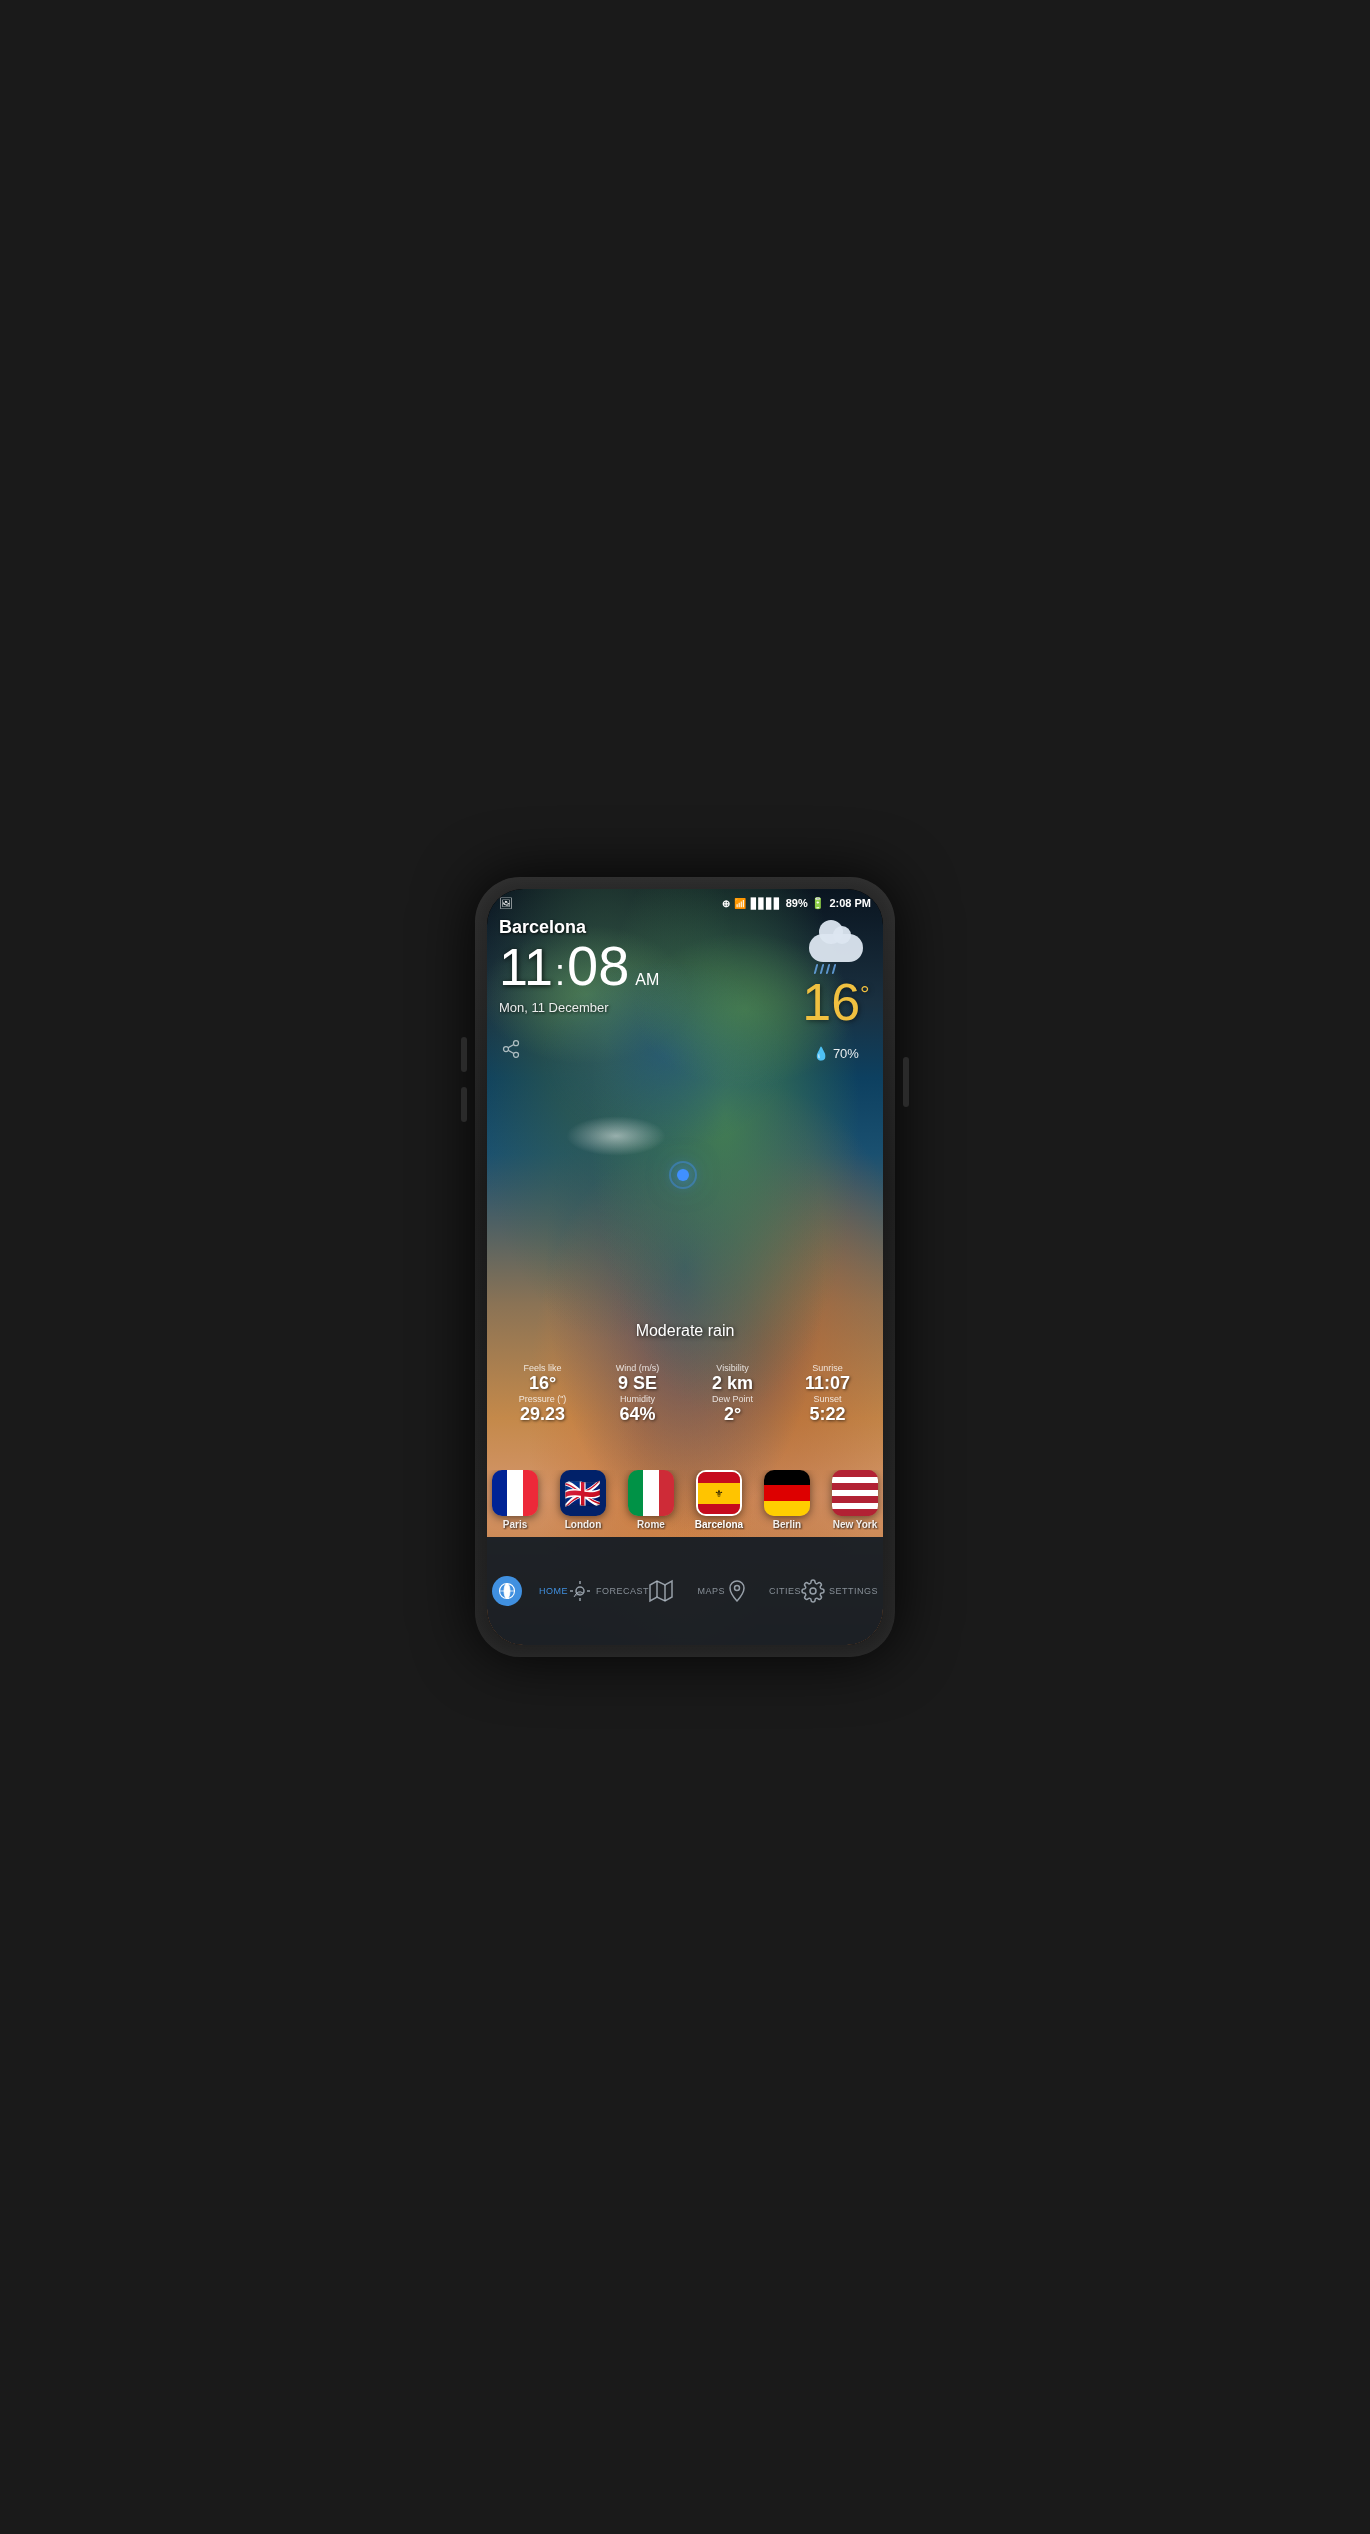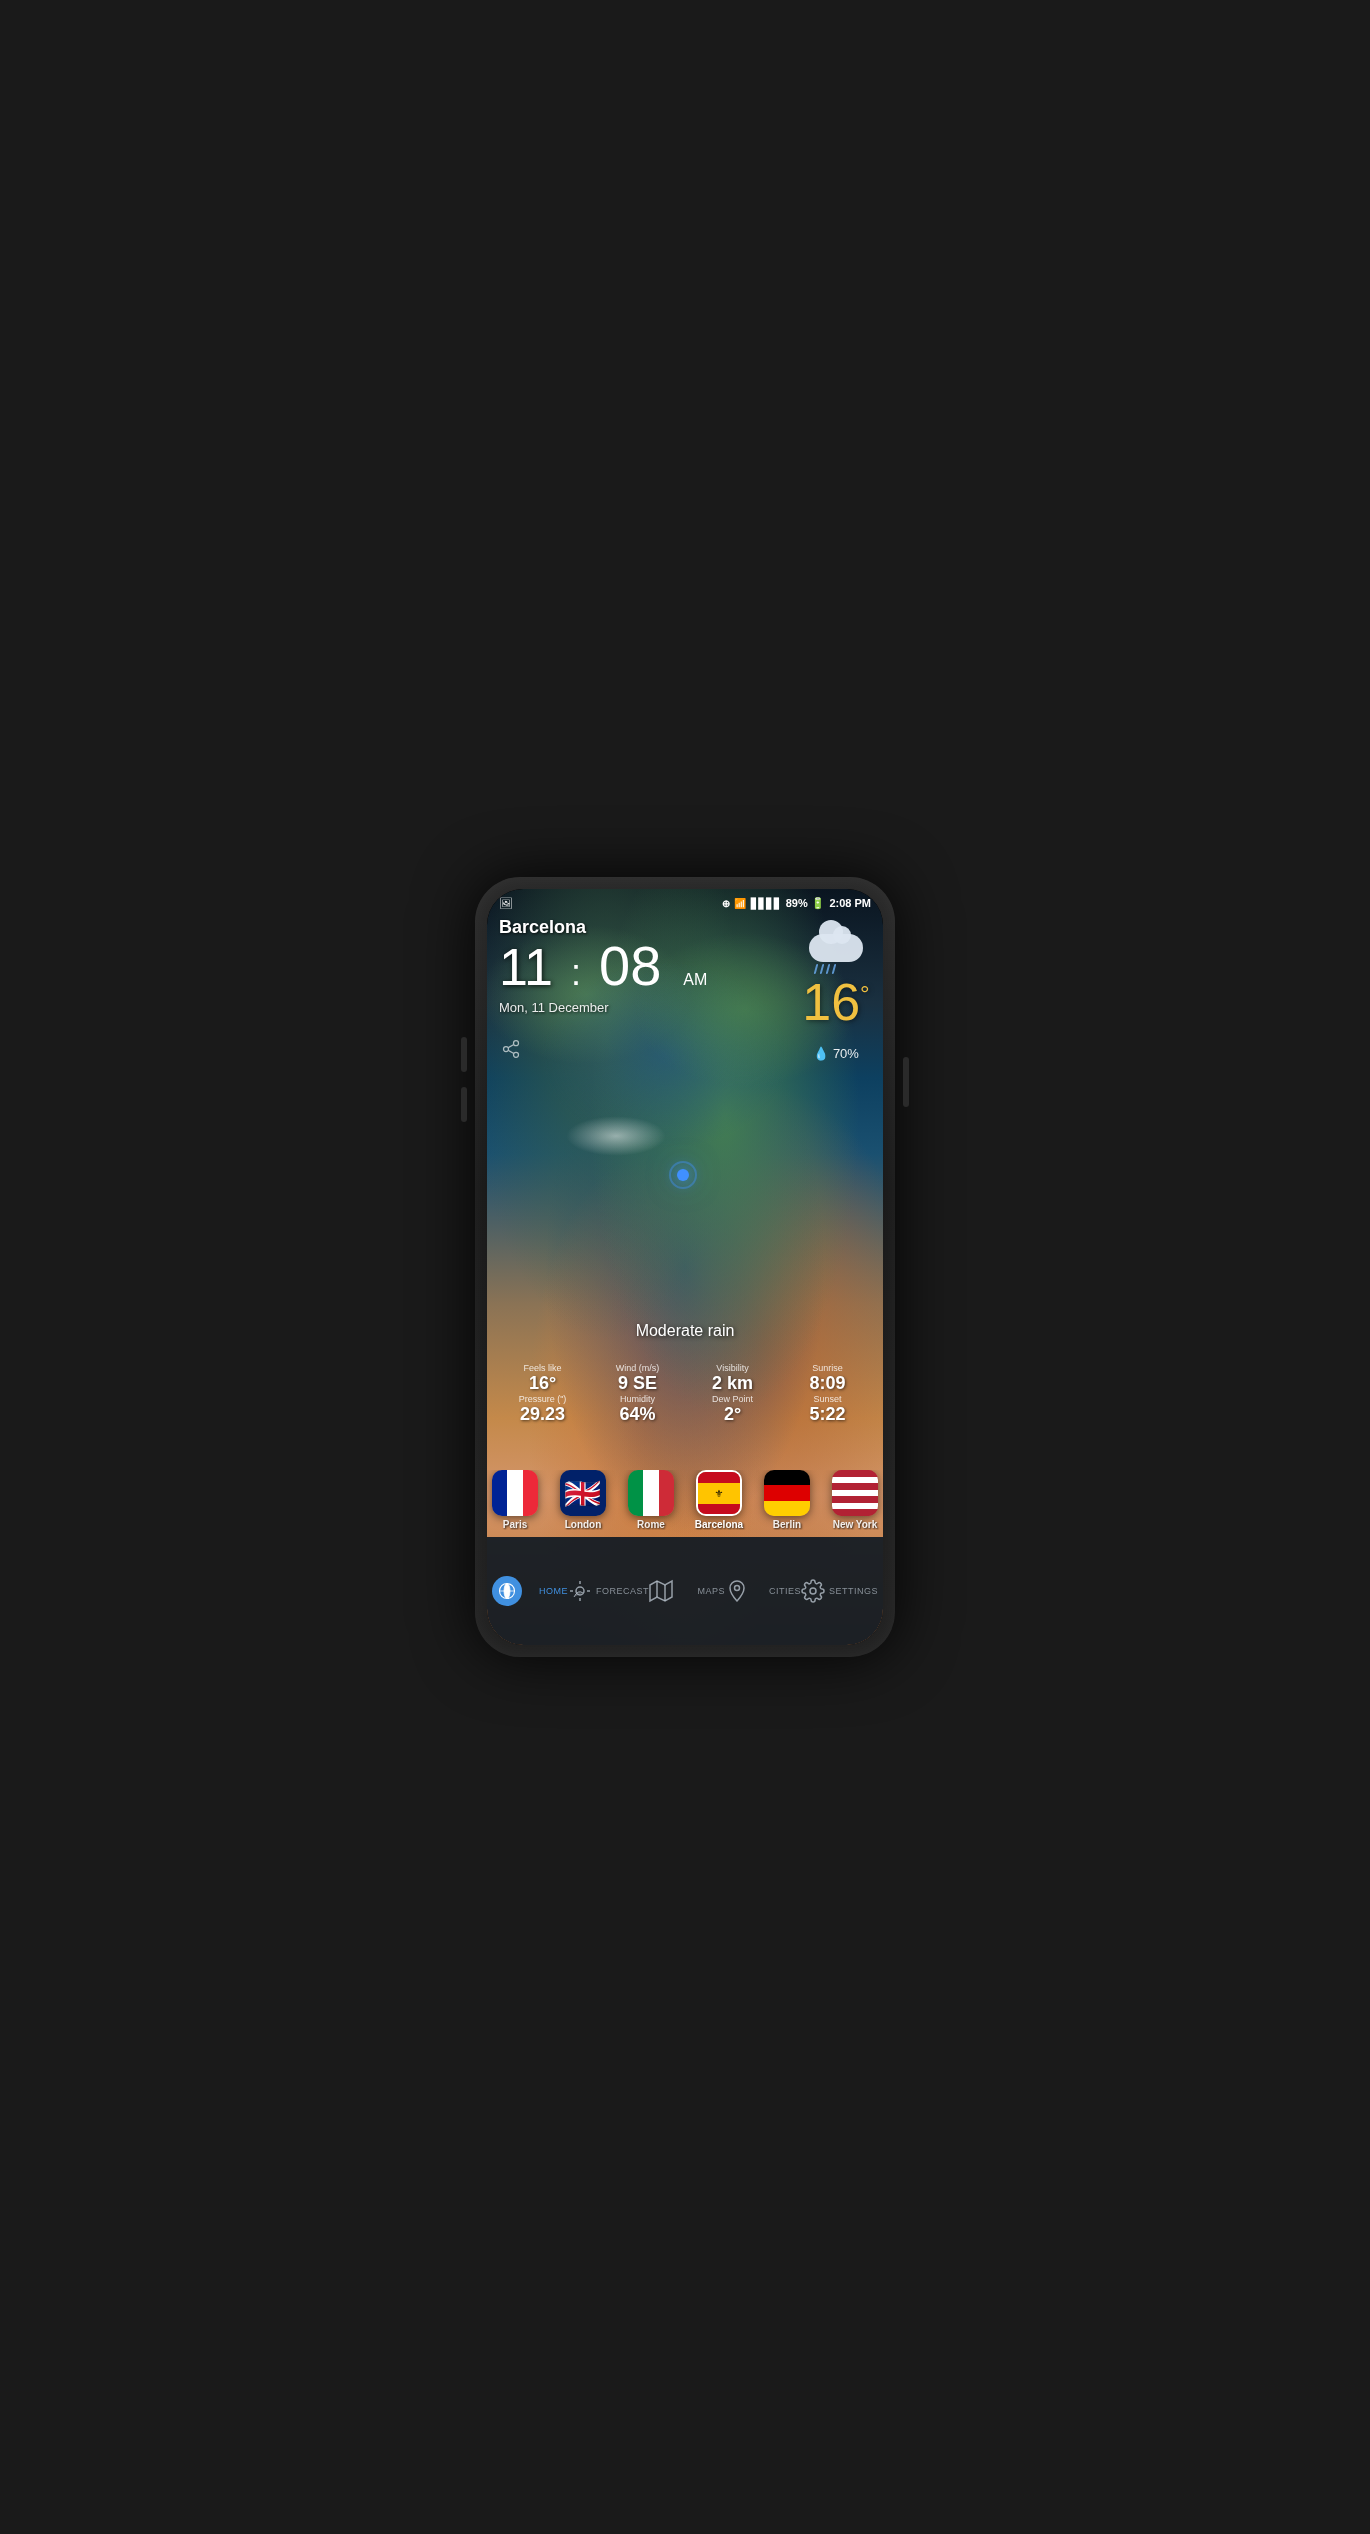--- a/index.html
+++ b/index.html
@@ -133,21 +133,21 @@
 
     .city-name {
       font-size: 18px;
       font-weight: 700;
       text-shadow: 1px 1px 3px rgba(0,0,0,0.8);
     }
 
     .time-display {
       display: flex;
       align-items: baseline;
-      gap: 18px;
+      gap: 2px;
       line-height: 1;
     }
 
     .time-hour {
       font-size: 52px;
       font-weight: 200;
       line-height: 1;
       text-shadow: 1px 1px 5px rgba(0,0,0,0.8);
     }
 
@@ -607,21 +607,21 @@
           <div class="stat-subvalue">64%</div>
         </div>
         <div class="stat-item">
           <div class="stat-label">Visibility</div>
           <div class="stat-value">2 km</div>
           <div class="stat-sublabel">Dew Point</div>
           <div class="stat-subvalue">2°</div>
         </div>
         <div class="stat-item">
           <div class="stat-label">Sunrise</div>
-          <div class="stat-value">8:09</div>
+          <div class="stat-value">11:07</div>
           <div class="stat-sublabel">Sunset</div>
           <div class="stat-subvalue">5:22</div>
         </div>
       </div>
 
       <div class="cities-row">
 
         <div class="city-item">
           <div class="city-flag">
             <div class="flag-fr">

